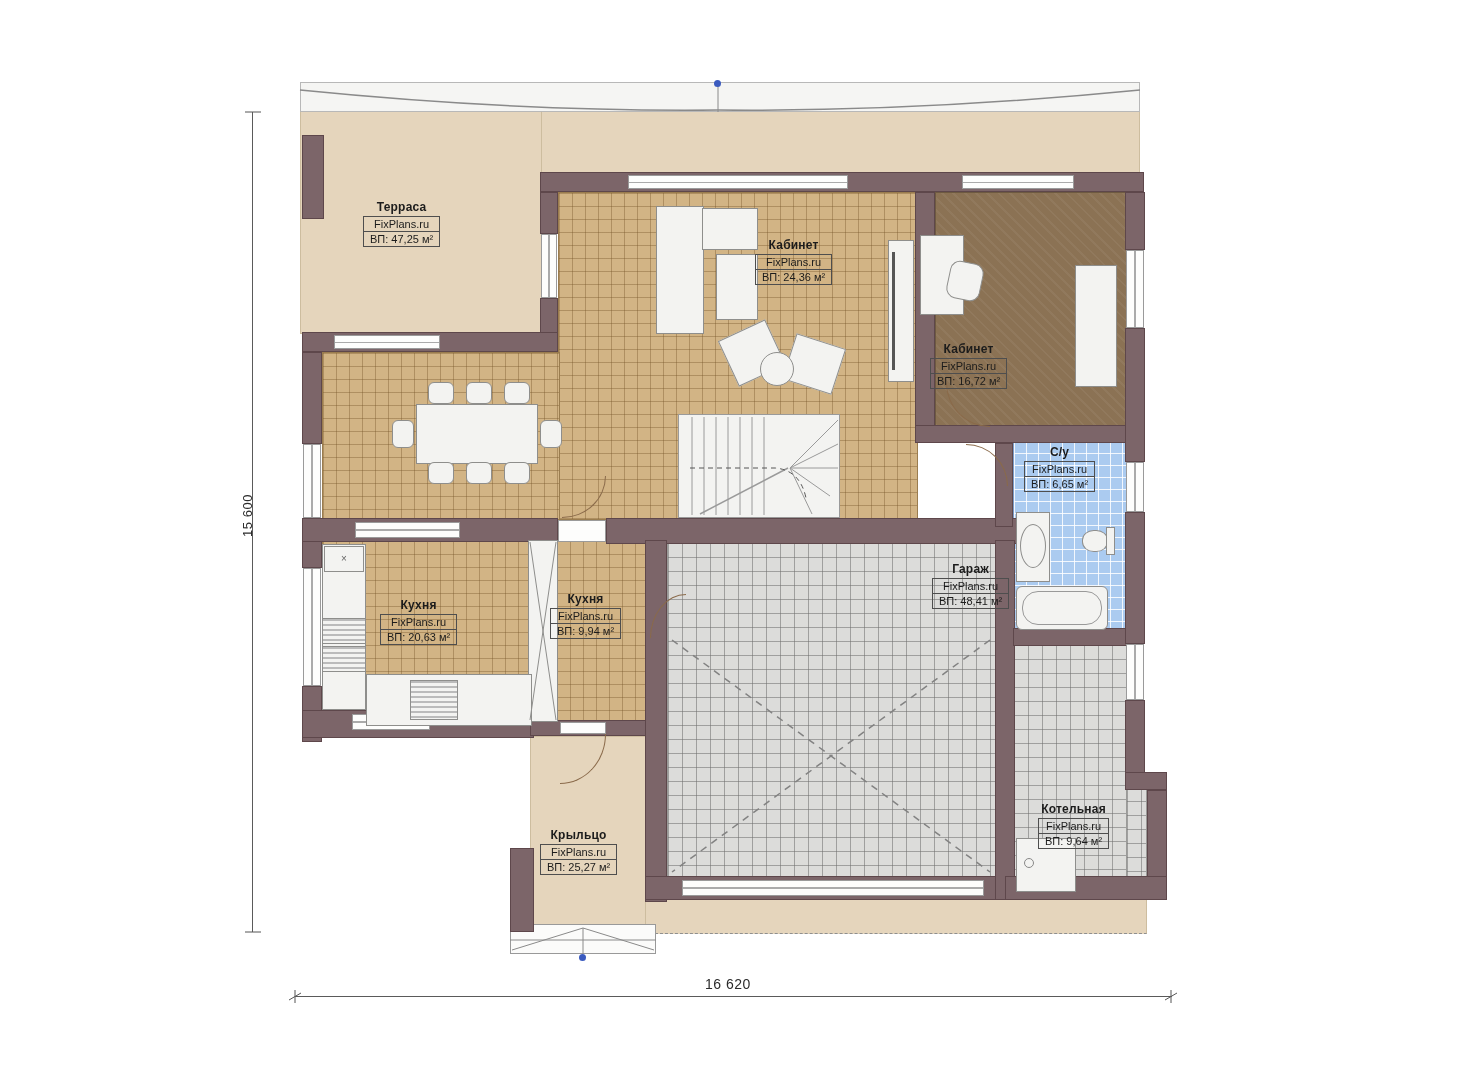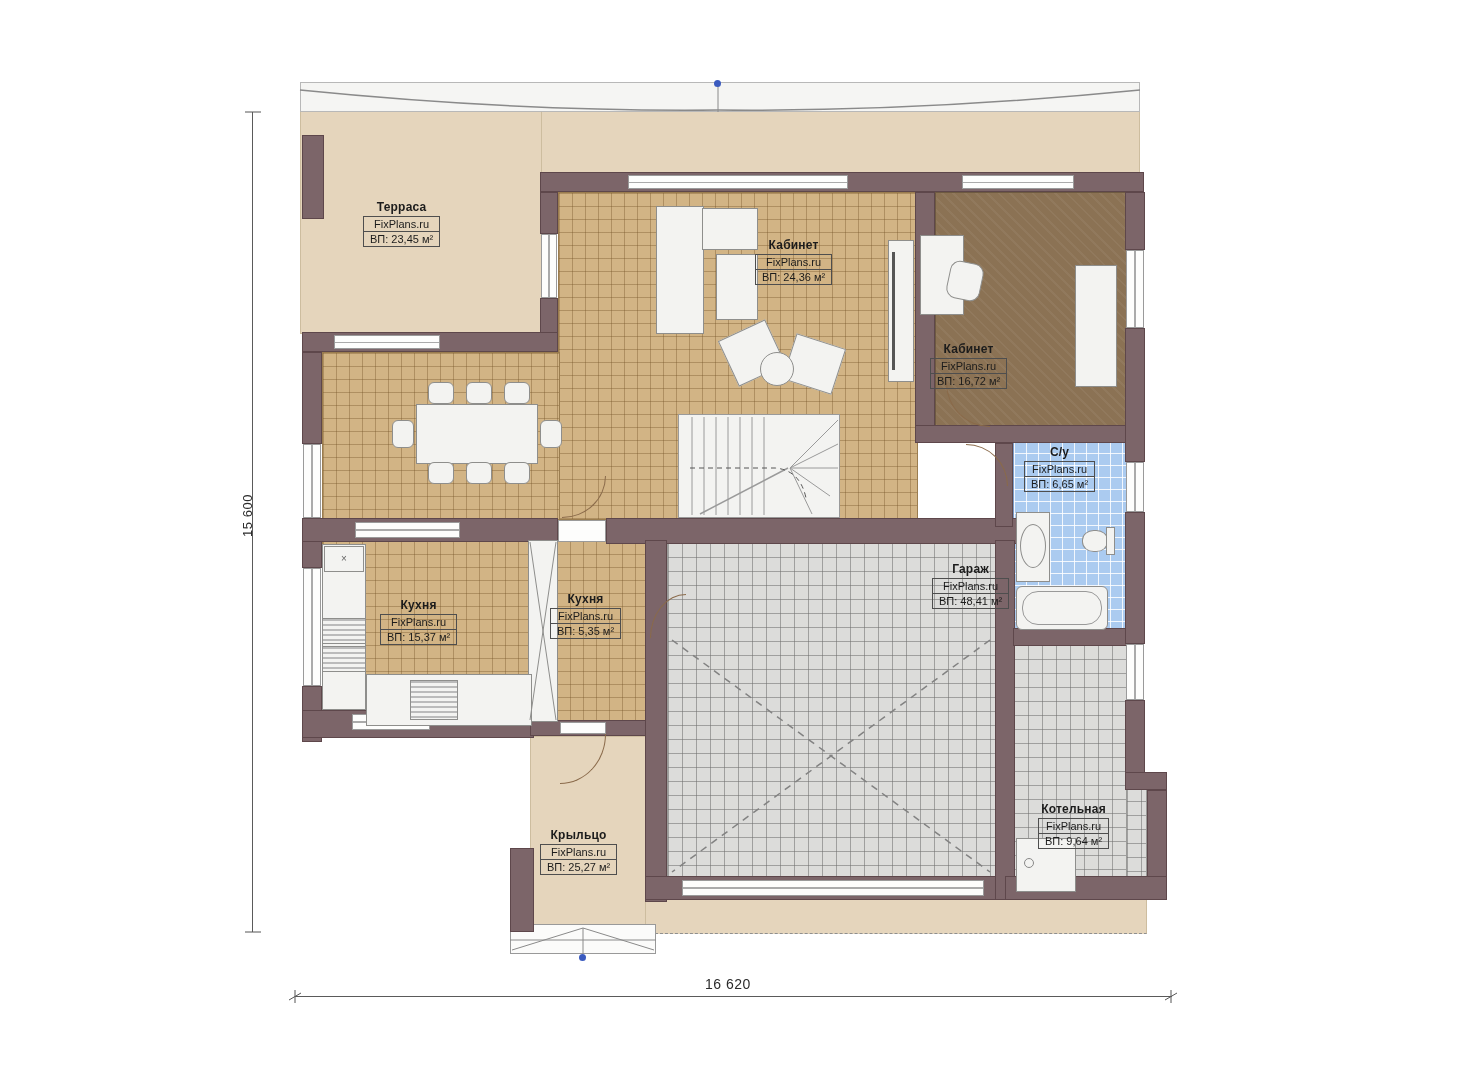--- a/index.html
+++ b/index.html
@@ -226,21 +226,21 @@
 
   <div class="abs dim-line" style="left:252px;top:112px;width:1px;height:820px;"></div>
   <div class="abs dim-line" style="left:295px;top:996px;width:877px;height:1px;"></div>
   <div class="dim-label" style="left:226px;top:508px;transform:rotate(-90deg);transform-origin:center;">15 600</div>
   <div class="dim-label" style="left:705px;top:976px;font-size:14px;">16 620</div>
 
   <div class="room-label" style="left:363px;top:200px;">
     <div class="room-name">Терраса</div>
     <div class="room-box">
       <div class="site">FixPlans.ru</div>
-      <div class="area">ВП: 23,45 м²</div>
+      <div class="area">ВП: 47,25 м²</div>
     </div>
   </div>
   <div class="room-label" style="left:755px;top:238px;">
     <div class="room-name">Кабинет</div>
     <div class="room-box">
       <div class="site">FixPlans.ru</div>
       <div class="area">ВП: 24,36 м²</div>
     </div>
   </div>
   <div class="room-label" style="left:930px;top:342px;">
@@ -254,28 +254,28 @@
     <div class="room-name">С/у</div>
     <div class="room-box">
       <div class="site">FixPlans.ru</div>
       <div class="area">ВП: 6,65 м²</div>
     </div>
   </div>
   <div class="room-label" style="left:380px;top:598px;">
     <div class="room-name">Кухня</div>
     <div class="room-box">
       <div class="site">FixPlans.ru</div>
-      <div class="area">ВП: 15,37 м²</div>
+      <div class="area">ВП: 20,63 м²</div>
     </div>
   </div>
   <div class="room-label" style="left:550px;top:592px;">
     <div class="room-name">Кухня</div>
     <div class="room-box">
       <div class="site">FixPlans.ru</div>
-      <div class="area">ВП: 5,35 м²</div>
+      <div class="area">ВП: 9,94 м²</div>
     </div>
   </div>
   <div class="room-label" style="left:888px;top:562px;padding-left:44px;">
     <div class="room-name">Гараж</div>
     <div class="room-box">
       <div class="site">FixPlans.ru</div>
       <div class="area">ВП: 48,41 м²</div>
     </div>
   </div>
   <div class="room-label" style="left:1038px;top:802px;">

